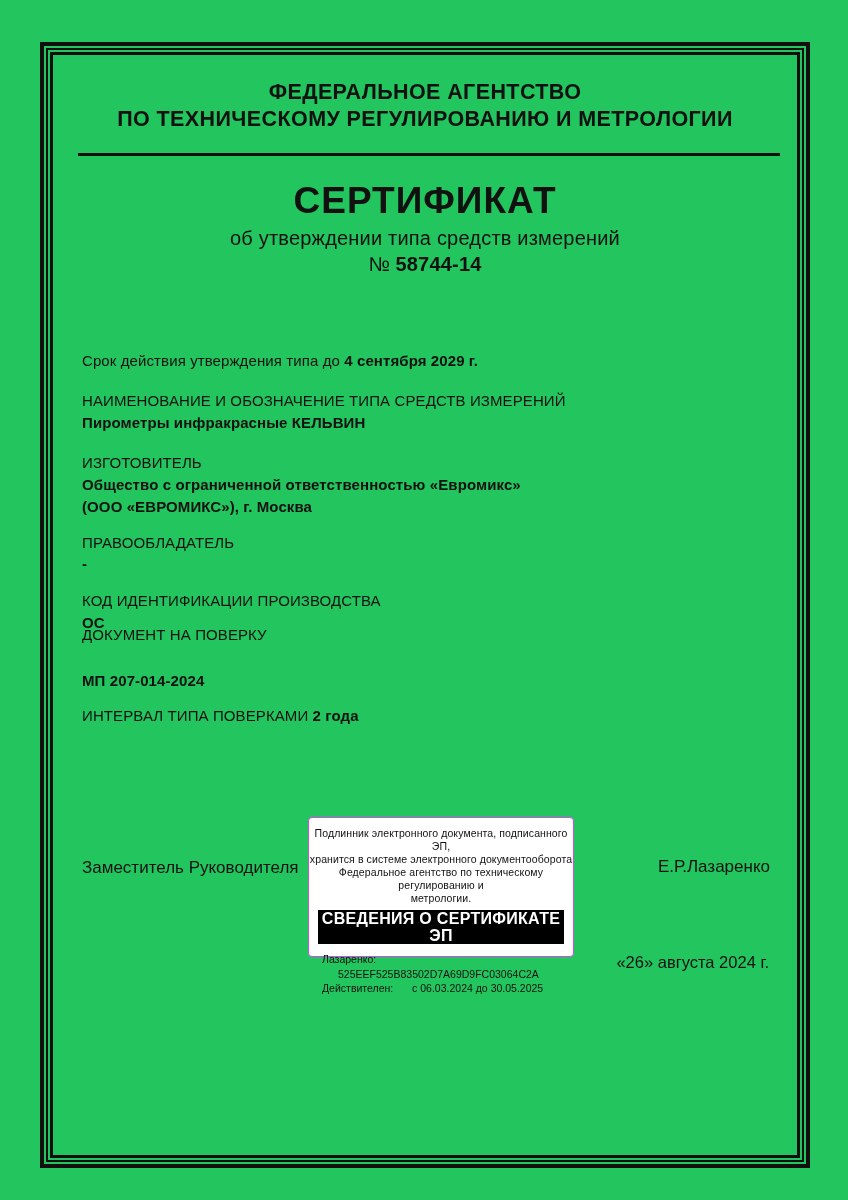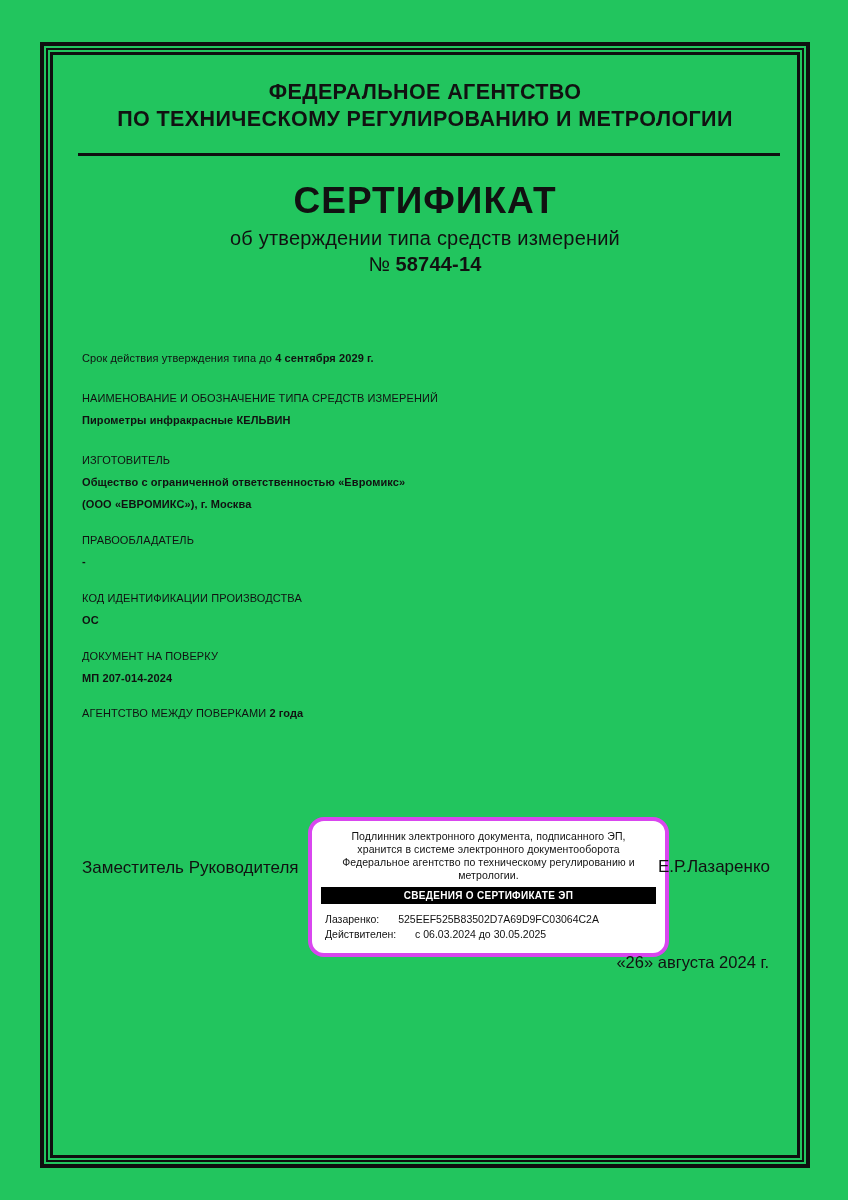--- a/index.html
+++ b/index.html
@@ -22,38 +22,38 @@
   .center { left: 40px; width: 770px; text-align: center; }
 
   .agency { top: 79px; font-weight: bold; font-size: 21.5px; line-height: 27px; letter-spacing: 0.4px; }
   .hrule { position: absolute; left: 78px; top: 153px; width: 702px; height: 3px; background: #0f0f0f; }
 
   .doc-title { top: 182px; font-weight: bold; font-size: 37px; letter-spacing: 1px; }
   .doc-subtitle { top: 228px; font-size: 20px; letter-spacing: 0.2px; }
   .doc-number { top: 254px; font-size: 20px; }
   .doc-number b { letter-spacing: 0.2px; }
 
-  .body-line { left: 82px; font-size: 11px; letter-spacing: 0.1px; white-space: nowrap; }
+  .body-line { left: 82px; font-size: 15px; letter-spacing: 0.1px; white-space: nowrap; }
   .val { font-weight: bold; }
 
   .ext-paragraph {
     position: absolute; left: 82px; top: 754px; width: 688px;
     font-size: 15.5px; line-height: 23.5px; letter-spacing: 0.1px;
     text-align: justify; text-align-last: justify;
   }
 
   .stamp {
-    position: absolute; left: 308px; top: 817px; width: 361px; height: 140px;
-    border: 4px solid #d946ef; border-radius: 16px; background: #ffffff;
+    position: absolute; left: 308px; top: 817px; width: 266px; height: 140px;
+    border: 1px solid #d946ef; border-radius: 4px; background: #ffffff;
     box-sizing: border-box; padding-top: 9px;
   }
   .stamp-head { text-align: center; font-size: 10.5px; line-height: 13px; letter-spacing: 0.1px; }
   .stamp-banner {
     margin: 5px 9px 0 9px; background: #000000; color: #ffffff;
-    font-weight: bold; font-size: 10px; line-height: 17px; text-align: center;
+    font-weight: bold; font-size: 16px; line-height: 17px; text-align: center;
     letter-spacing: 0.3px;
   }
   .stamp-info { margin: 8px 0 0 13px; font-size: 10.5px; line-height: 14.5px; }
   .stamp-info .v { margin-left: 16px; }
 
   .sig-position { left: 82px; top: 859px; font-size: 17px; }
   .sig-name { right: 78px; top: 858px; font-size: 17px; text-align: right; }
   .sig-date { right: 79px; top: 954px; font-size: 16.5px; text-align: left; }
 </style>
 </head>
@@ -92,25 +92,25 @@
   <div class="abs body-line" style="top:455px">ИЗГОТОВИТЕЛЬ</div>
   <div class="abs body-line val" style="top:477px">Общество с ограниченной ответственностью «Евромикс»</div>
   <div class="abs body-line val" style="top:499px">(ООО «ЕВРОМИКС»), г. Москва</div>
 
   <div class="abs body-line" style="top:535px">ПРАВООБЛАДАТЕЛЬ</div>
   <div class="abs body-line val" style="top:556px">-</div>
 
   <div class="abs body-line" style="top:593px">КОД ИДЕНТИФИКАЦИИ ПРОИЗВОДСТВА</div>
   <div class="abs body-line val" style="top:615px">ОС</div>
 
-  <div class="abs body-line" style="top:651px">ДОКУМЕНТ НА ПОВЕРКУ</div>
+  <div class="abs body-line" style="top:627px">ДОКУМЕНТ НА ПОВЕРКУ</div>
   <div class="abs body-line val" style="top:673px">МП 207-014-2024</div>
 
   <div class="abs body-line" style="top:708px">
-    <span>АГЕНТСТВО МЕЖДУ ПОВЕРКАМИ</span>
+    <span>ИНТЕРВАЛ ТИПА ПОВЕРКАМИ</span>
     <span class="val">2 года</span>
   </div>
 
 
   <div class="stamp">
     <div class="stamp-head">
       <div>Подлинник электронного документа, подписанного ЭП,</div>
       <div>хранится в системе электронного документооборота</div>
       <div>Федеральное агентство по техническому регулированию и</div>
       <div>метрологии.</div>

